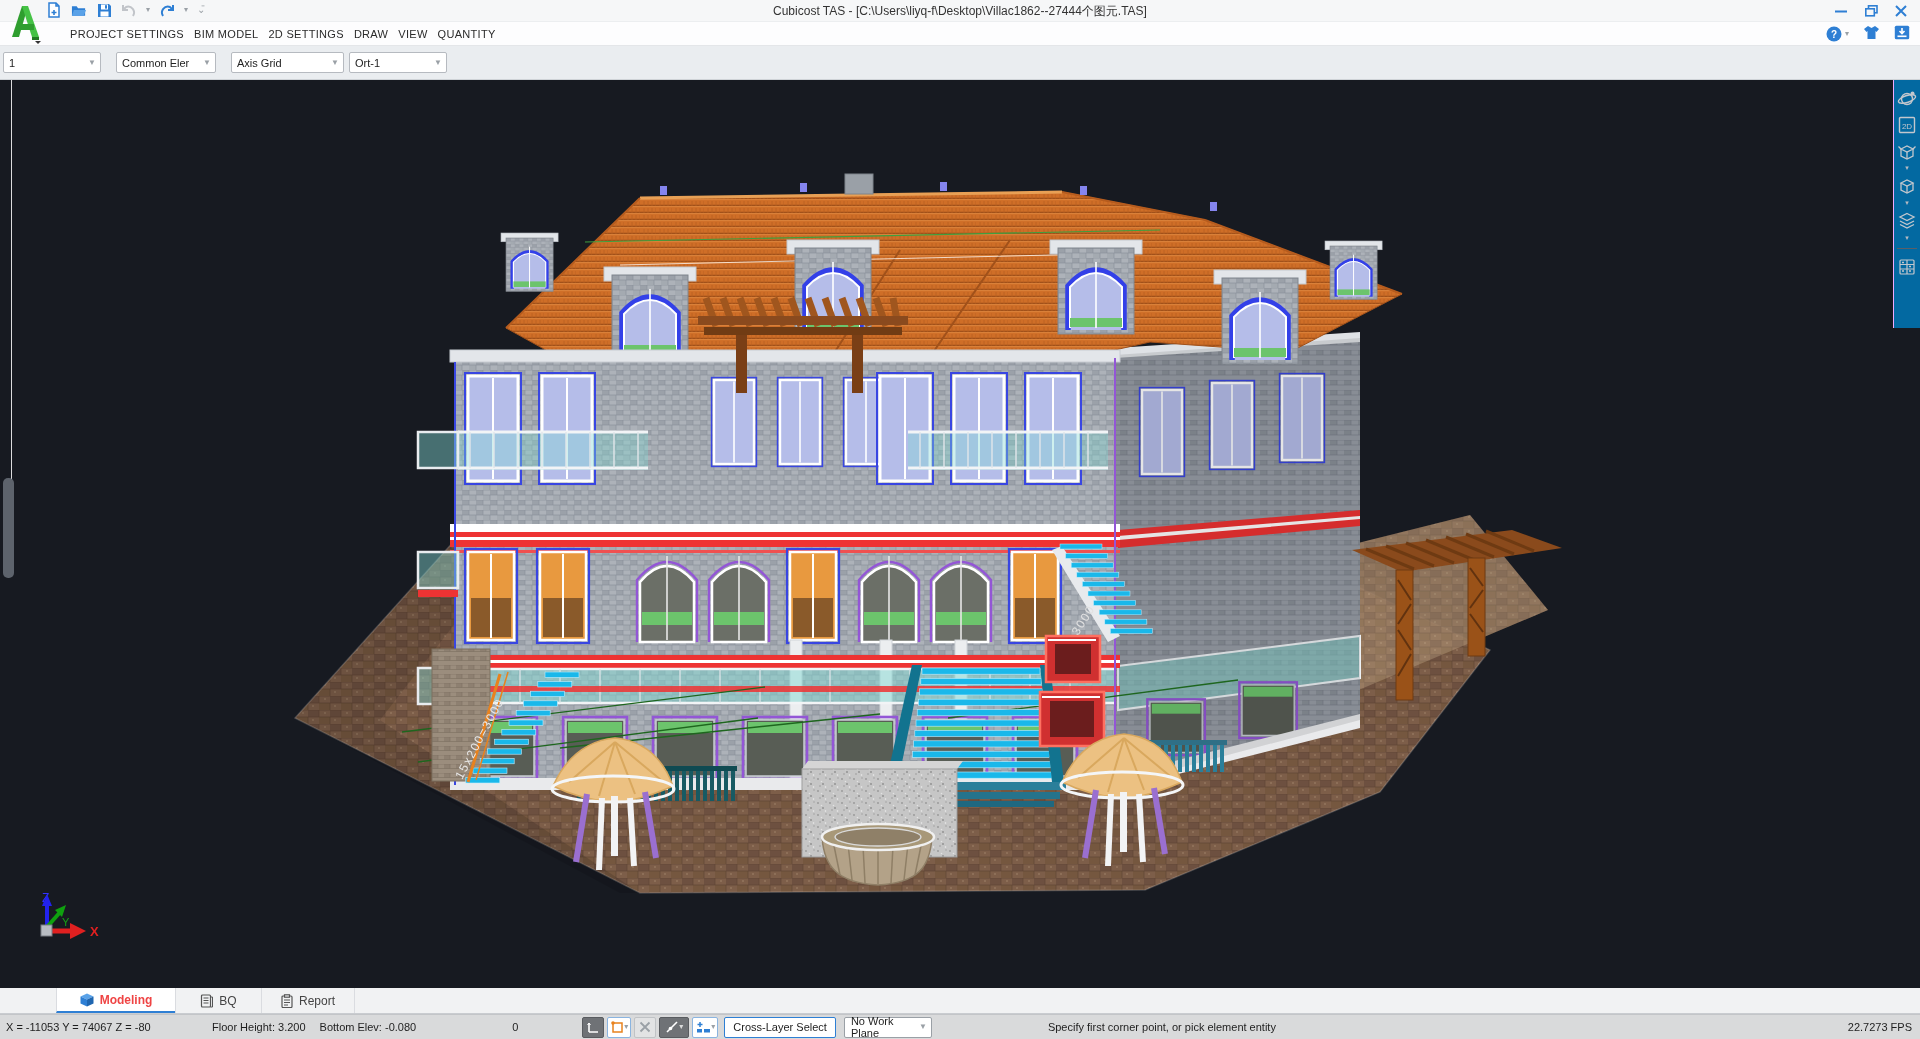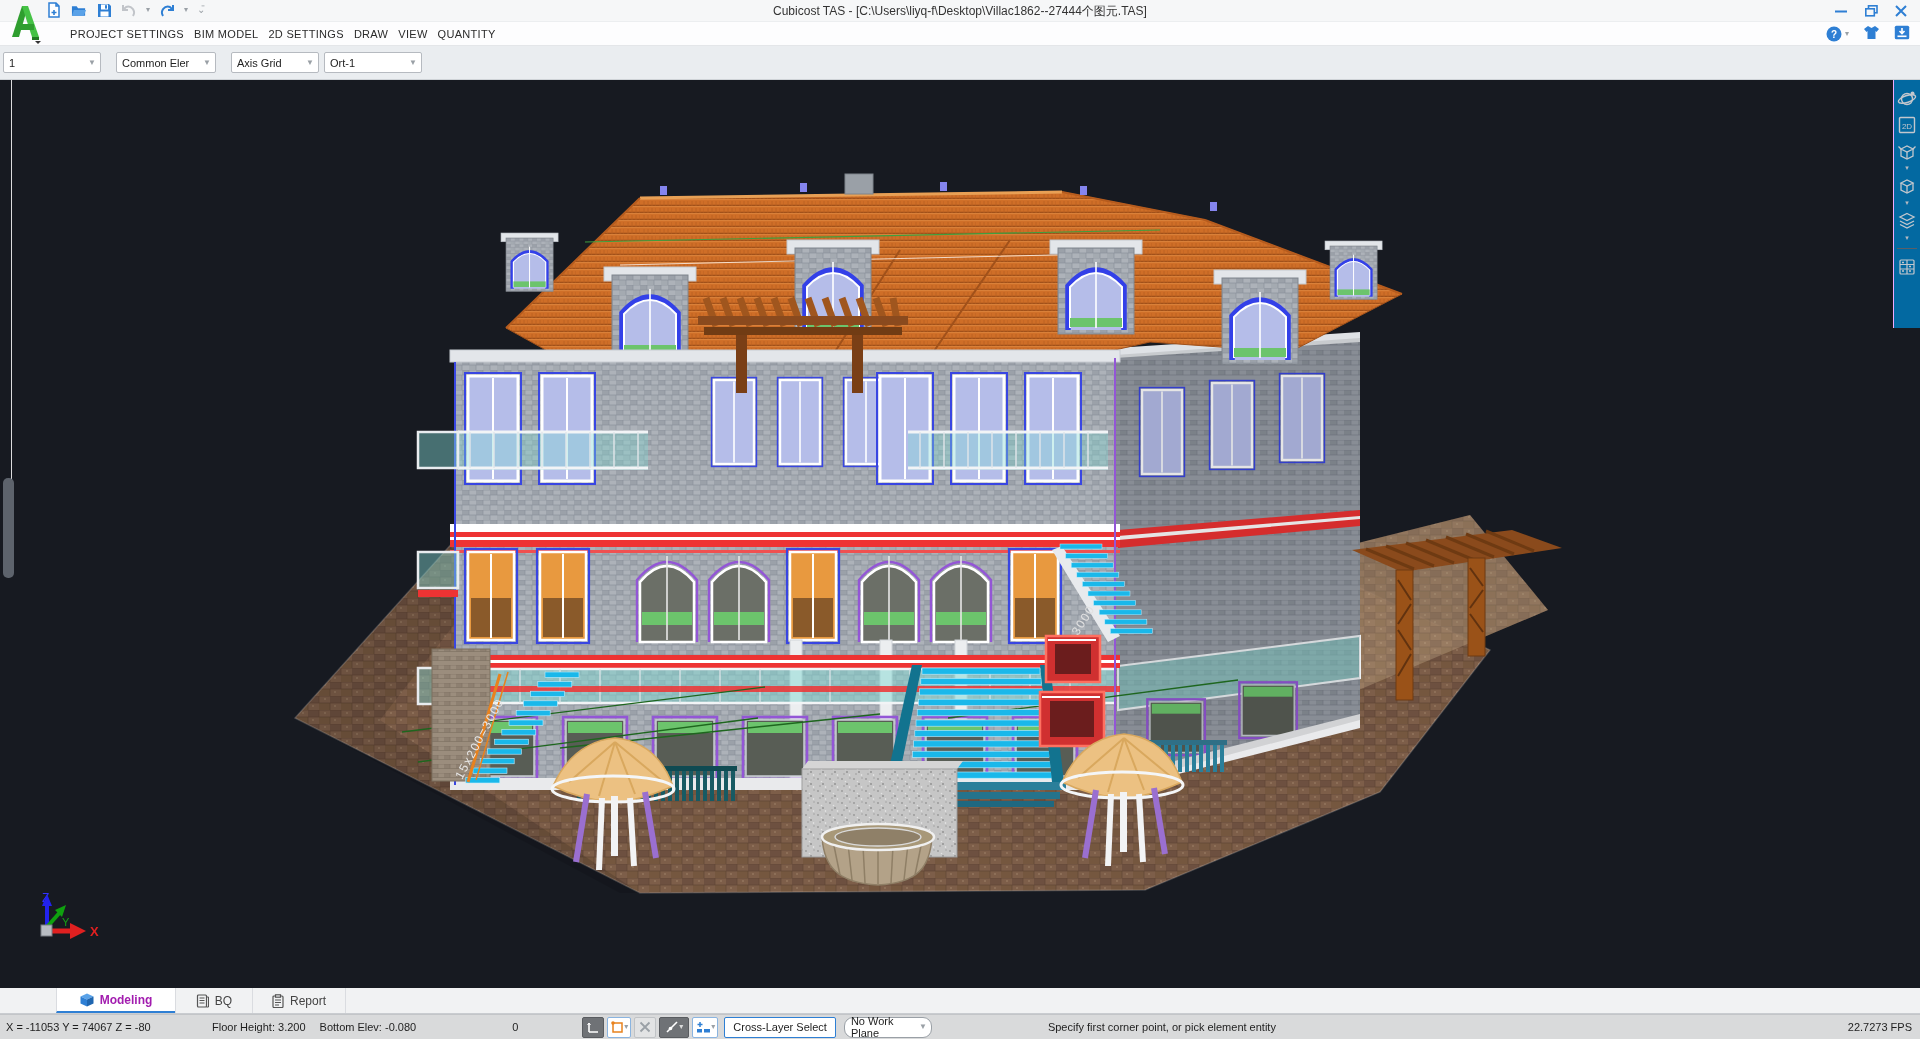--- a/index.html
+++ b/index.html
@@ -25,57 +25,57 @@
   .menubar-right { position:absolute; right:10px; top:0; height:24px; display:flex; align-items:center; gap:14px; }
 
   
   .toolbar { height:34px; background:#eaedf0; border-bottom:1px solid #cfd3d7;
     display:flex; align-items:center; }
   .dd { height:21px; background:#fff; border:1px solid #b6bac0; border-radius:2px;
     display:flex; align-items:center; font-size:11px; color:#222; padding-left:5px;
     justify-content:space-between; }
   .dd .caret{ padding-right:4px; }
   .dd1{ width:98px; margin-left:3px; } .dd2{ width:100px; margin-left:15px; }
-  .dd3{ width:88px; margin-left:15px; } .dd4{ width:98px; margin-left:5px; }
+  .dd3{ width:113px; margin-left:15px; } .dd4{ width:98px; margin-left:5px; }
 
   
   .viewport { position:relative; height:908px; background:#171a21; overflow:hidden; }
   .viewport svg.scene { position:absolute; left:0; top:0; }
   .leftline { position:absolute; left:11px; top:0; width:1px; height:400px; background:rgba(255,255,255,.85); }
   .leftscroll { position:absolute; left:3px; top:398px; width:11px; height:100px; background:#5d636c; border-radius:5px; }
 
   .side-tools { position:absolute; right:0; top:0; width:27px; height:248px; background:#0369a1;
     border-left:1px solid #f0abfc; display:flex; flex-direction:column; align-items:center; padding-top:8px; gap:4px; }
   .side-tools .tool { width:22px; height:22px; display:flex; align-items:center; justify-content:center; }
   .side-tools .tcaret { font-size:7px; color:#b6bac2; line-height:1; margin:-2px 0 0 0; }
   .side-tools .divider { width:20px; height:1px; background:#5a5f67; margin:3px 0; }
 
   
   .tabbar { height:26px; background:#f1f2f3; border-bottom:1px solid #c9ccd0; display:flex; align-items:stretch; }
   .tab-spacer { width:57px; }
   .tab { display:flex; align-items:center; justify-content:center; gap:6px; font-size:12px; color:#444;
     border-right:1px solid #dadce0; border-left:1px solid #dadce0; margin-left:-1px; }
-  .tab.active { background:#fff; color:#a21caf; border-bottom:2px solid #2e7fd4; font-weight:bold; }
-  .tab.t1{ width:120px; } .tab.t2{ width:78px; } .tab.t3{ width:94px; }
+  .tab.active { background:#fff; color:#ef4444; border-bottom:2px solid #2e7fd4; font-weight:bold; }
+  .tab.t1{ width:120px; } .tab.t2{ width:87px; } .tab.t3{ width:94px; }
 
   
   .statusbar { height:25px; background:#d9dadb; border-top:1px solid #c3c5c8;
     display:flex; align-items:center; font-size:11px; color:#1e1e1e; }
   .sb-coords { margin-left:6px; width:160px; }
   .sb-floor { margin-left:46px; }
   .sb-elev { margin-left:14px; }
   .sb-count { margin-left:96px; }
   .sb-icons { margin-left:64px; display:flex; align-items:center; gap:3px; }
   .sbtn { height:21px; border-radius:2px; display:flex; align-items:center; justify-content:center; }
   .sbtn.dark { width:22px; background:#6f7276; border:1px solid #595c60; }
   .sbtn.lite { background:#fff; border:1px solid #8ab4e0; padding:0 2px; }
   .sbtn.dis  { width:22px; background:#e2e3e4; border:1px solid #c0c3c6; }
   .sb-cross { margin-left:6px; height:21px; background:#fff; border:1px solid #2e7fd4; border-radius:2px;
     display:flex; align-items:center; padding:6px 8px; }
-  .sb-plane { margin-left:8px; height:21px; width:88px; background:#fff; border:1px solid #9aa0a6; border-radius:9px;
+  .sb-plane { margin-left:8px; height:21px; width:88px; background:#fff; border:1px solid #9aa0a6; border-radius:2px;
     display:flex; align-items:center; justify-content:space-between; padding:0 4px 0 6px; }
   .sb-prompt { margin-left:116px; }
   .sb-fps { margin-left:auto; padding-right:8px; }
 </style>
 </head>
 <body>
 
 <div class="titlebar">
   <div class="qat">
     <span class="ic">

